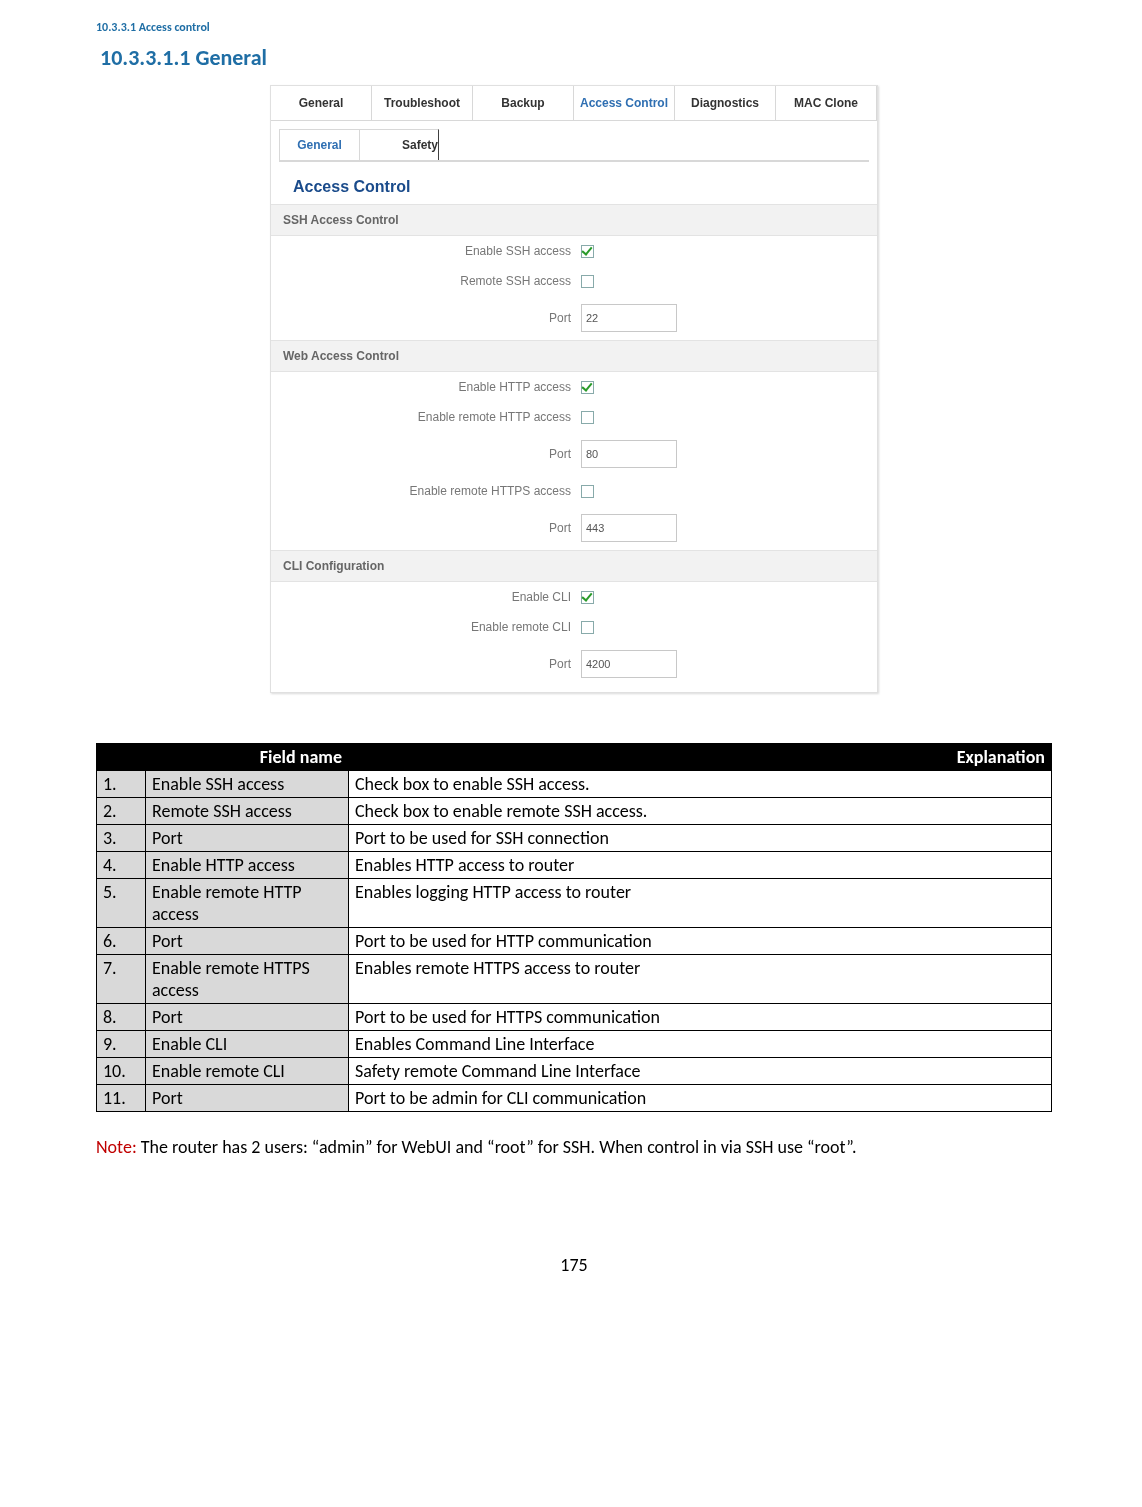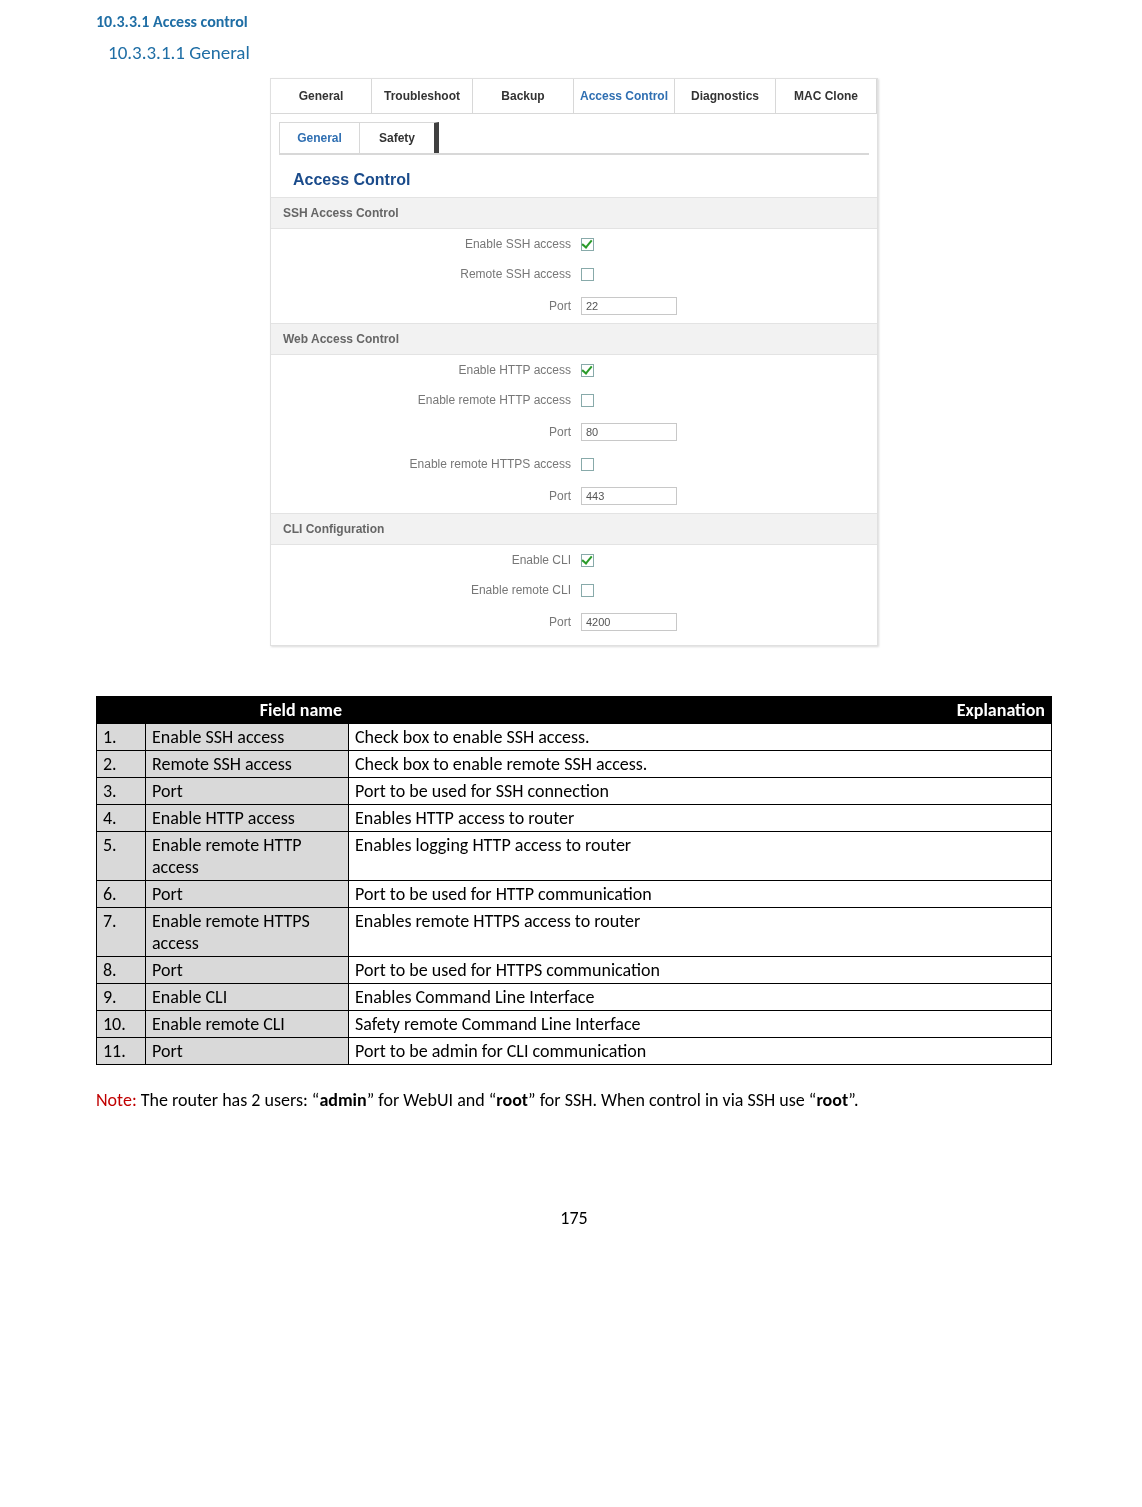--- a/index.html
+++ b/index.html
@@ -8,28 +8,28 @@
     background: #fff;
     width: 1142px;
     box-sizing: border-box;
     padding: 0 90px 40px 96px;
     font-size: 18px;
     color: #000;
   }
   .h1 {
     color: #1f6ea5;
     font-weight: bold;
-    font-size: 16px;
-    margin: 12px 0 10px 0;
+    font-size: 12px;
+    margin: 20px 0 10px 0;
   }
   .h2 {
     color: #1f6ea5;
-    font-weight: normal;
-    font-size: 19px;
-    margin: 0 0 14px 12px;
+    font-weight: bold;
+    font-size: 22px;
+    margin: 0 0 14px 4px;
   }
   .shot-wrap {
     text-align: center;
     margin: 0 0 50px 0;
   }
   .shot {
     display: inline-block;
     width: 606px;
     border: 1px solid #e0e0e0;
     box-shadow: 1px 1px 2px rgba(0,0,0,0.15);
@@ -65,21 +65,22 @@
     text-align: center;
     font-size: 12px;
     font-weight: bold;
     border: 1px solid #d8d8d8;
     border-bottom: none;
     border-right: none;
     color: #333;
     box-sizing: border-box;
   }
   .subtab:last-child {
-    border-right: 5px solid #404040;
+    border-right: 1px solid #404040;
+    text-align: right;
   }
   .subtab.active {
     color: #2f6fb2;
   }
   .subtab-line {
     height: 2px;
     margin: 0 8px;
     background: #d8d8d8;
   }
   .panel-title {
@@ -123,21 +124,21 @@
     left: 2px;
     top: -1px;
     width: 4px;
     height: 8px;
     border: solid #2a9b2a;
     border-width: 0 2px 2px 0;
     transform: rotate(40deg);
   }
   .txt {
     border: 1px solid #c8c8c8;
-    height: 18px;
+    height: 28px;
     width: 96px;
     font-size: 11px;
     padding: 1px 4px;
     color: #555;
     box-sizing: border-box;
   }
   table.desc {
     border-collapse: collapse;
     width: 100%;
     font-size: 18px;
@@ -161,21 +162,21 @@
     background: #d9d9d9;
   }
   table.desc td.field {
     background: #d9d9d9;
   }
   .note {
     margin-top: 24px;
     font-size: 18px;
   }
   .note-label { color: #c00000; }
-  .b { font-weight: bold; }
+  .b { font-weight: normal; }
   .pagenum {
     text-align: center;
     margin-top: 96px;
     font-size: 18px;
   }
 </style>
 </head>
 <body>
 
 <div class="h1">10.3.3.1 Access control</div>

